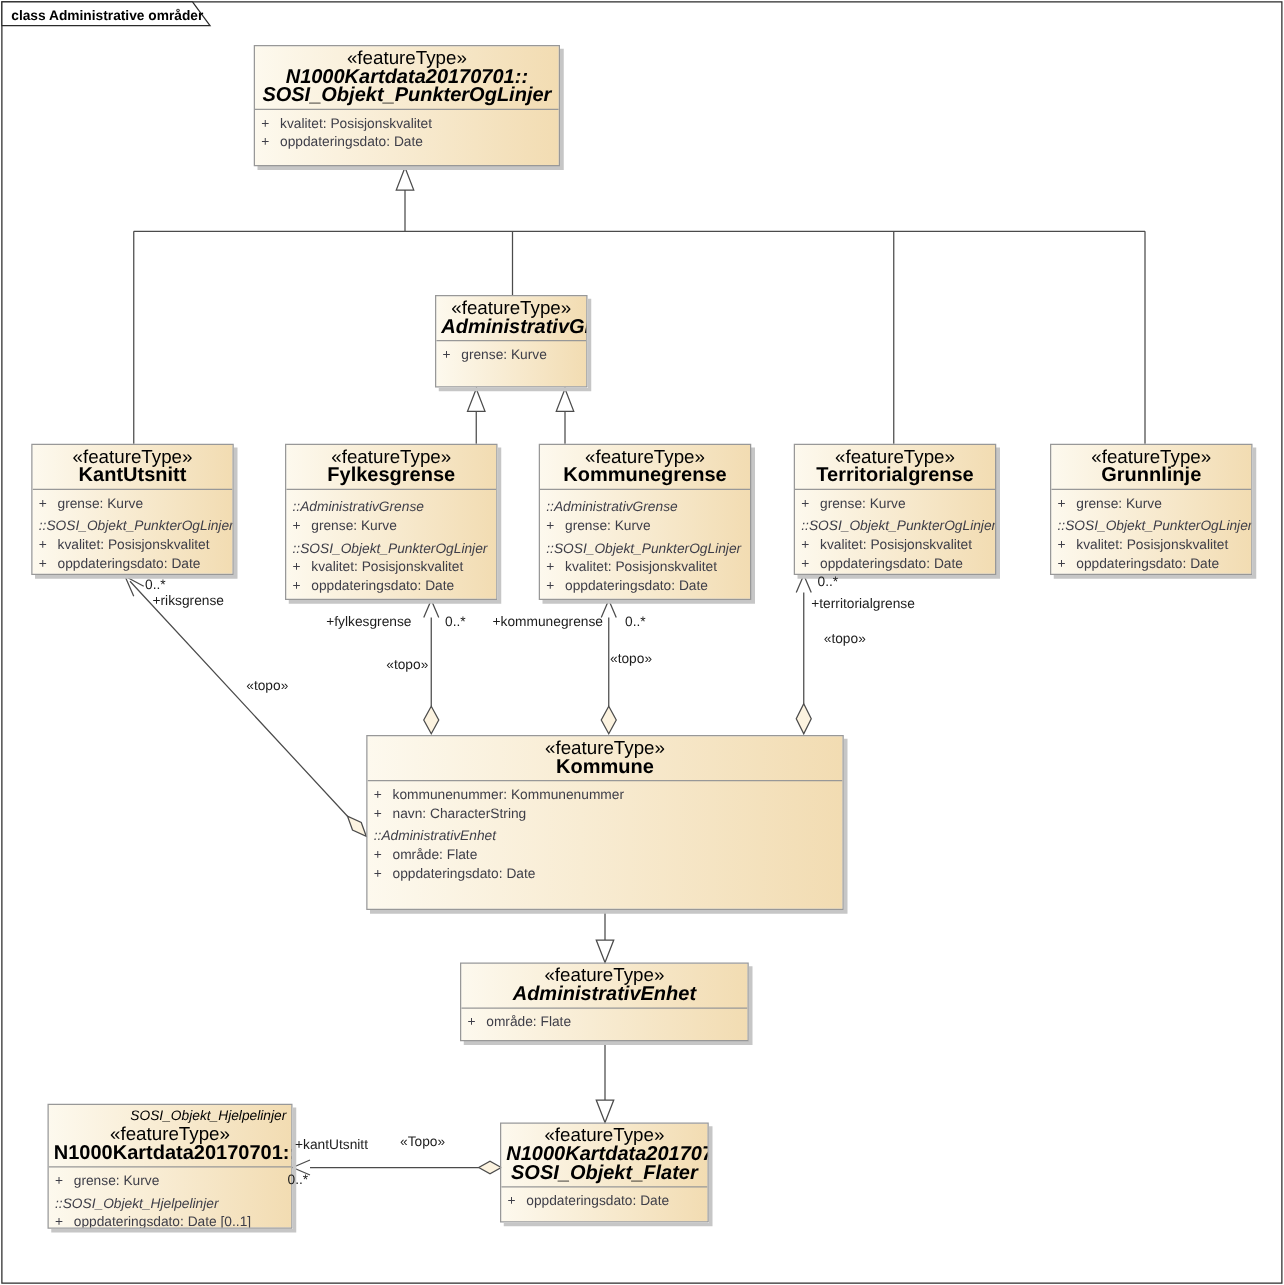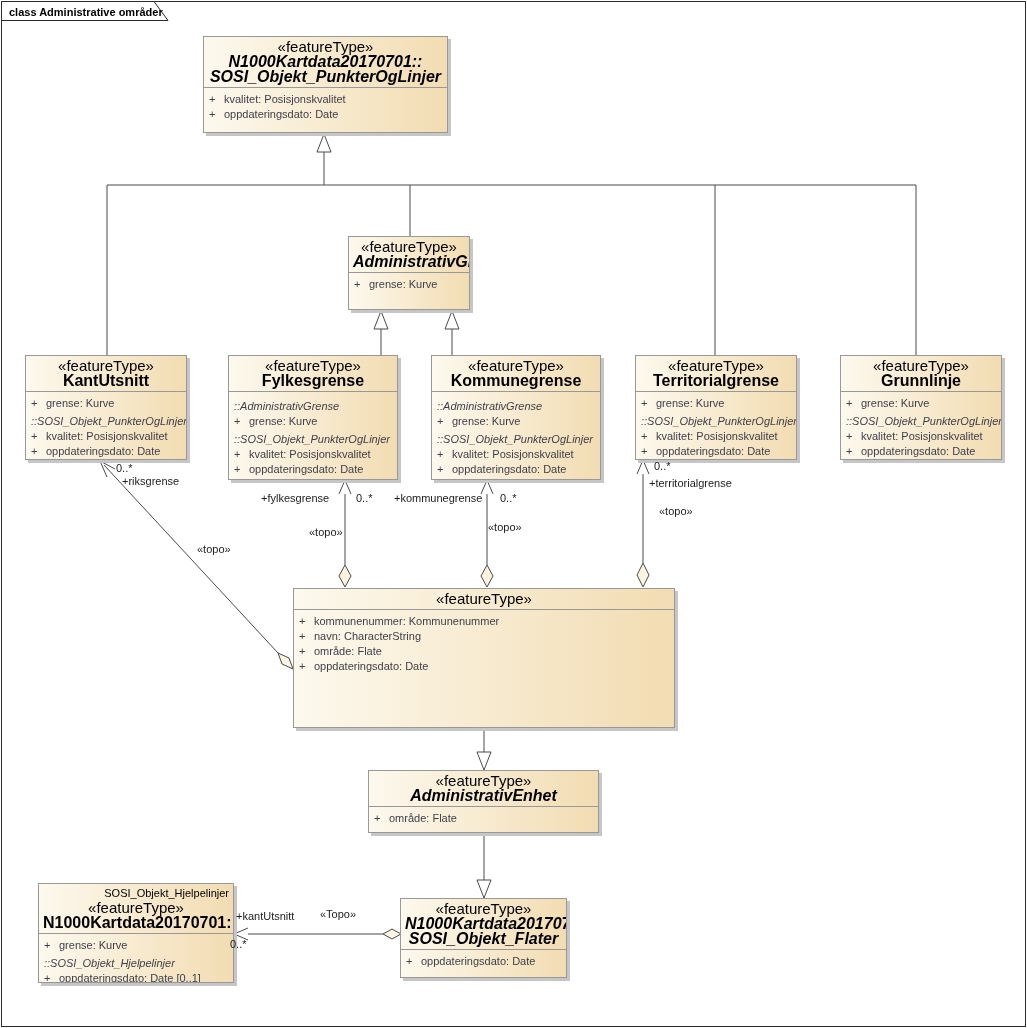--- a/index.html
+++ b/index.html
@@ -23,21 +23,21 @@
     overflow:hidden;
     font-size:11px;
     color:#000;
     box-sizing:border-box;
   }
   .hdr{
     border-bottom:1px solid var(--box-border);
     padding:3px 4px 3px;
     text-align:center;
   }
-  .corner{text-align:right;font-size:11px;line-height:13px;margin-bottom:1px;}
+  .corner{text-align:right;font-style:italic;font-size:11px;line-height:13px;margin-bottom:1px;}
   .st{font-size:15px;line-height:14px;}
   .nm{font-weight:bold;font-size:16px;line-height:15px;}
   .nm.it{font-style:italic;}
   .attrs{padding:4px 4px 4px 5px;color:var(--attr-text);}
   .attr{display:flex;line-height:15px;}
   .attr .plus{display:inline-block;width:15px;flex:0 0 15px;}
   .redef{font-style:italic;font-weight:normal;line-height:15px;margin-top:3px;}
   .edge-label{
     position:absolute;font-size:11px;line-height:12px;white-space:nowrap;color:#1c1c1c;
   }
@@ -217,30 +217,32 @@
         </div>
         <div class="attr">
           <span class="plus">+</span>
           <span>oppdateringsdato: Date</span>
         </div>
       </div>
     </div>
     <div class="uml-class" style="left: 293px; top: 588px; width: 382px; height: 140px;">
       <div class="hdr">
         <div class="st">«featureType»</div>
+        <div class="nm">Kommune</div>
       </div>
       <div class="attrs">
         <div class="attr">
           <span class="plus">+</span>
           <span>kommunenummer: Kommunenummer</span>
         </div>
         <div class="attr">
           <span class="plus">+</span>
           <span>navn: CharacterString</span>
         </div>
+        <div class="redef">::AdministrativEnhet</div>
         <div class="attr">
           <span class="plus">+</span>
           <span>område: Flate</span>
         </div>
         <div class="attr">
           <span class="plus">+</span>
           <span>oppdateringsdato: Date</span>
         </div>
       </div>
     </div>

